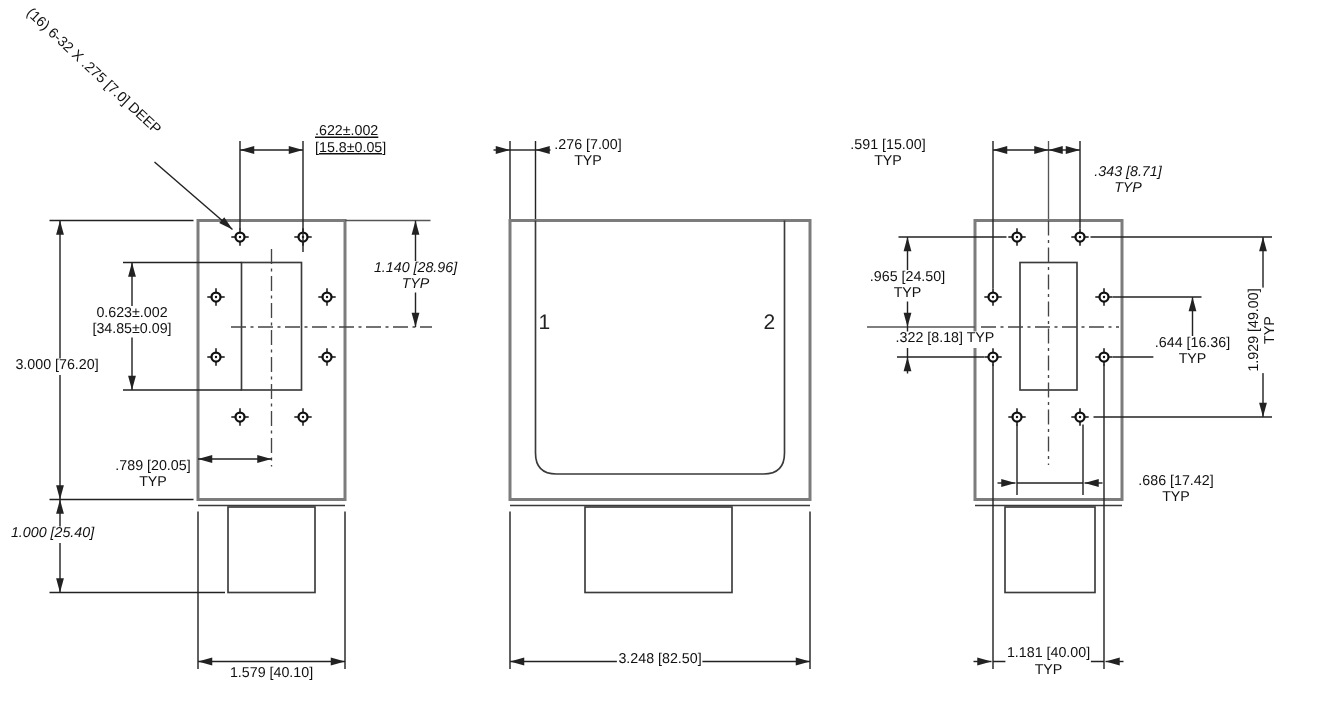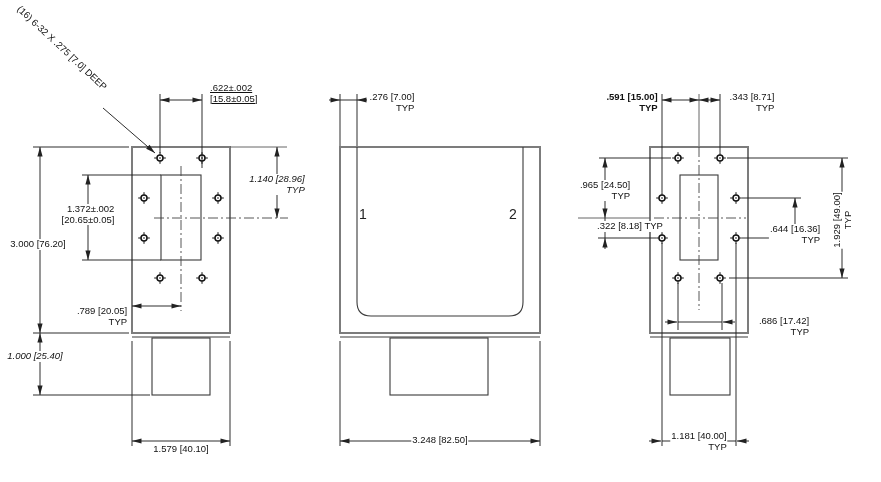--- a/index.html
+++ b/index.html
@@ -6,21 +6,21 @@
   #canvas{position:relative;width:881px;height:482px;background:#ffffff;overflow:hidden;
           font-family:"Liberation Sans","DejaVu Sans",sans-serif;}
   #geom{position:absolute;left:0;top:0;}
   .ol{stroke:#7c7c7c;stroke-width:2;fill:none;}
   .ft{stroke:#3a3a3a;stroke-width:1.1;fill:none;}
   .dm{stroke:#222;stroke-width:0.95;fill:none;}
   .th{stroke:#555;stroke-width:0.9;fill:none;}
   .cl{stroke:#444;stroke-width:0.9;fill:none;stroke-dasharray:10 3 2 3;}
   .lbl{position:absolute;font-size:9.5px;line-height:10.5px;color:#111;white-space:nowrap;}
   .c{text-align:center;}
-  .cx{transform:translateX(-50%);text-align:right;}
+  .cx{transform:translateX(-50%);}
   .bg{background:#fff;padding:0 1px;}
   .rot{transform:translate(-50%,-50%) rotate(-90deg);}
   .note{transform-origin:0 0;transform:rotate(43deg);}
   .port{position:absolute;font-size:14px;color:#222;white-space:nowrap;}
 </style>
 </head>
 <body>
 
 <div id="canvas">
 
@@ -150,22 +150,22 @@
   <div>.622±.002</div>
   <div>[15.8±0.05]</div>
 </div>
 
 <div class="lbl c cx bg" style="left:277px;top:174px;font-style:italic;">
   <div>1.140 [28.96]</div>
   <div>TYP</div>
 </div>
 
 <div class="lbl c cx bg" style="left:88px;top:204px;">
-  <div>1.372±.002</div>
-  <div>[20.65±0.05]</div>
+  <div>0.623±.002</div>
+  <div>[34.85±0.09]</div>
 </div>
 
 <div class="lbl c cx bg" style="left:38px;top:239px;">
   <div>3.000 [76.20]</div>
 </div>
 
 <div class="lbl c cx" style="left:102px;top:290px;margin-top:16px;">
   <div>.789 [20.05]</div>
   <div>TYP</div>
 </div>
@@ -183,26 +183,26 @@
   <div>TYP</div>
 </div>
 
 <div class="port" style="left:359px;top:206px;">1</div>
 <div class="port" style="left:509px;top:206px;">2</div>
 
 <div class="lbl c cx bg" style="left:440px;top:435px;">
   <div>3.248 [82.50]</div>
 </div>
 
-<div class="lbl c cx" style="left:632px;top:92px;font-weight:bold;">
+<div class="lbl c cx" style="left:592px;top:92px;">
   <div>.591 [15.00]</div>
   <div>TYP</div>
 </div>
 
-<div class="lbl c cx" style="left:752px;top:92px;">
+<div class="lbl c cx" style="left:752px;top:110px;font-style:italic;">
   <div>.343 [8.71]</div>
   <div>TYP</div>
 </div>
 
 <div class="lbl c cx bg" style="left:605px;top:180px;">
   <div>.965 [24.50]</div>
   <div>TYP</div>
 </div>
 
 <div class="lbl c cx bg" style="left:606px;top:221px;margin-left:24px;">

